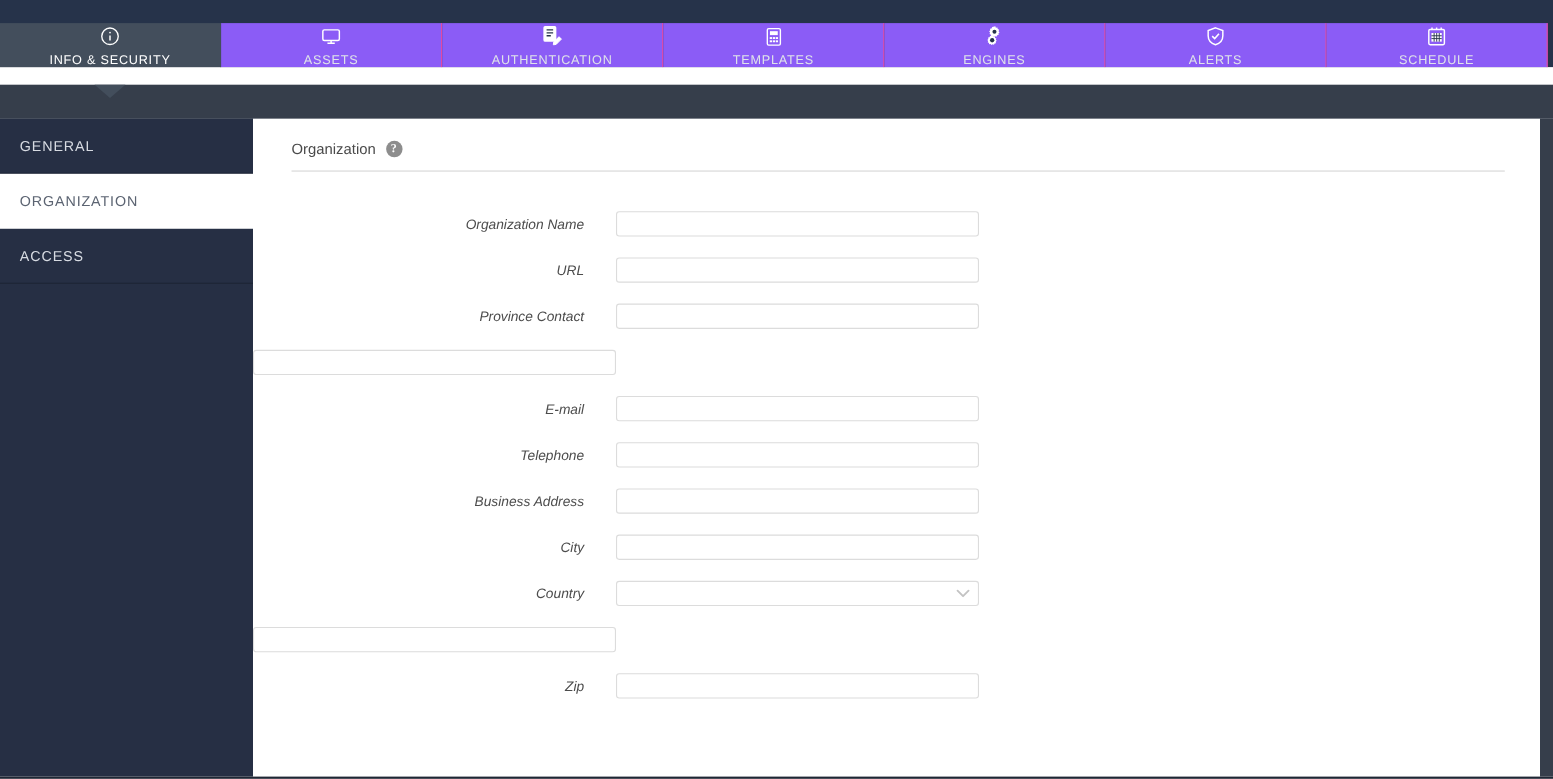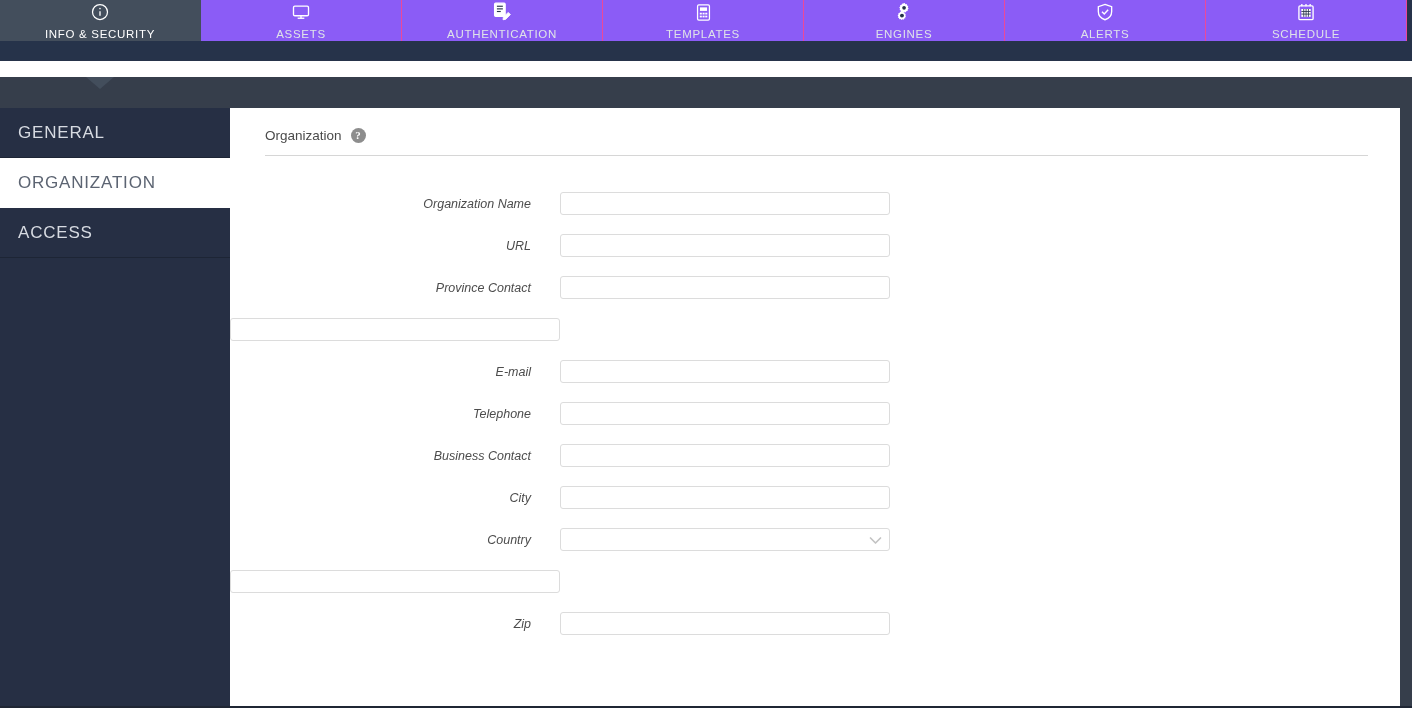--- a/index.html
+++ b/index.html
@@ -13,21 +13,21 @@
   }
 
   
   .tabbar {
     position: absolute;
     top: 0; left: 0;
     width: 1412px;
     height: 61px;
     background: #26334a;
     display: flex;
-    align-items: flex-start;
+    align-items: flex-end;
   }
   .tab {
     width: 201px;
     flex: 0 0 201px;
     background: #8b5cf6;
     border-right: 1px solid #ec4899;
     color: #d5dae2;
     display: flex;
     flex-direction: column;
     align-items: center;
@@ -84,21 +84,21 @@
     top: 108px; left: 0;
     width: 230px;
     height: 598px;
     background: #262f44;
   }
   .side-item {
     height: 50px;
     display: flex;
     align-items: center;
     padding-left: 18px;
-    font-size: 17px;
+    font-size: 13px;
     letter-spacing: 0.8px;
     text-transform: uppercase;
     color: #d7dbe2;
     border-bottom: 1px solid #1d2535;
     cursor: pointer;
     background: #262f44;
   }
   .side-item.selected {
     background: #ffffff;
     color: #5c6472;
@@ -363,21 +363,21 @@
       <div class="flabel">E-mail</div>
       <input class="finput" type="text" value="" style="">
     </div>
 
     <div class="frow">
       <div class="flabel">Telephone</div>
       <input class="finput" type="text" value="" style="">
     </div>
 
     <div class="frow">
-      <div class="flabel">Business Contact</div>
+      <div class="flabel">Business Address</div>
       <input class="finput" type="text" value="" style="">
     </div>
 
     <div class="frow">
       <div class="flabel">City</div>
       <input class="finput" type="text" value="" style="">
     </div>
 
     <div class="frow">
       <div class="flabel">Country</div>

